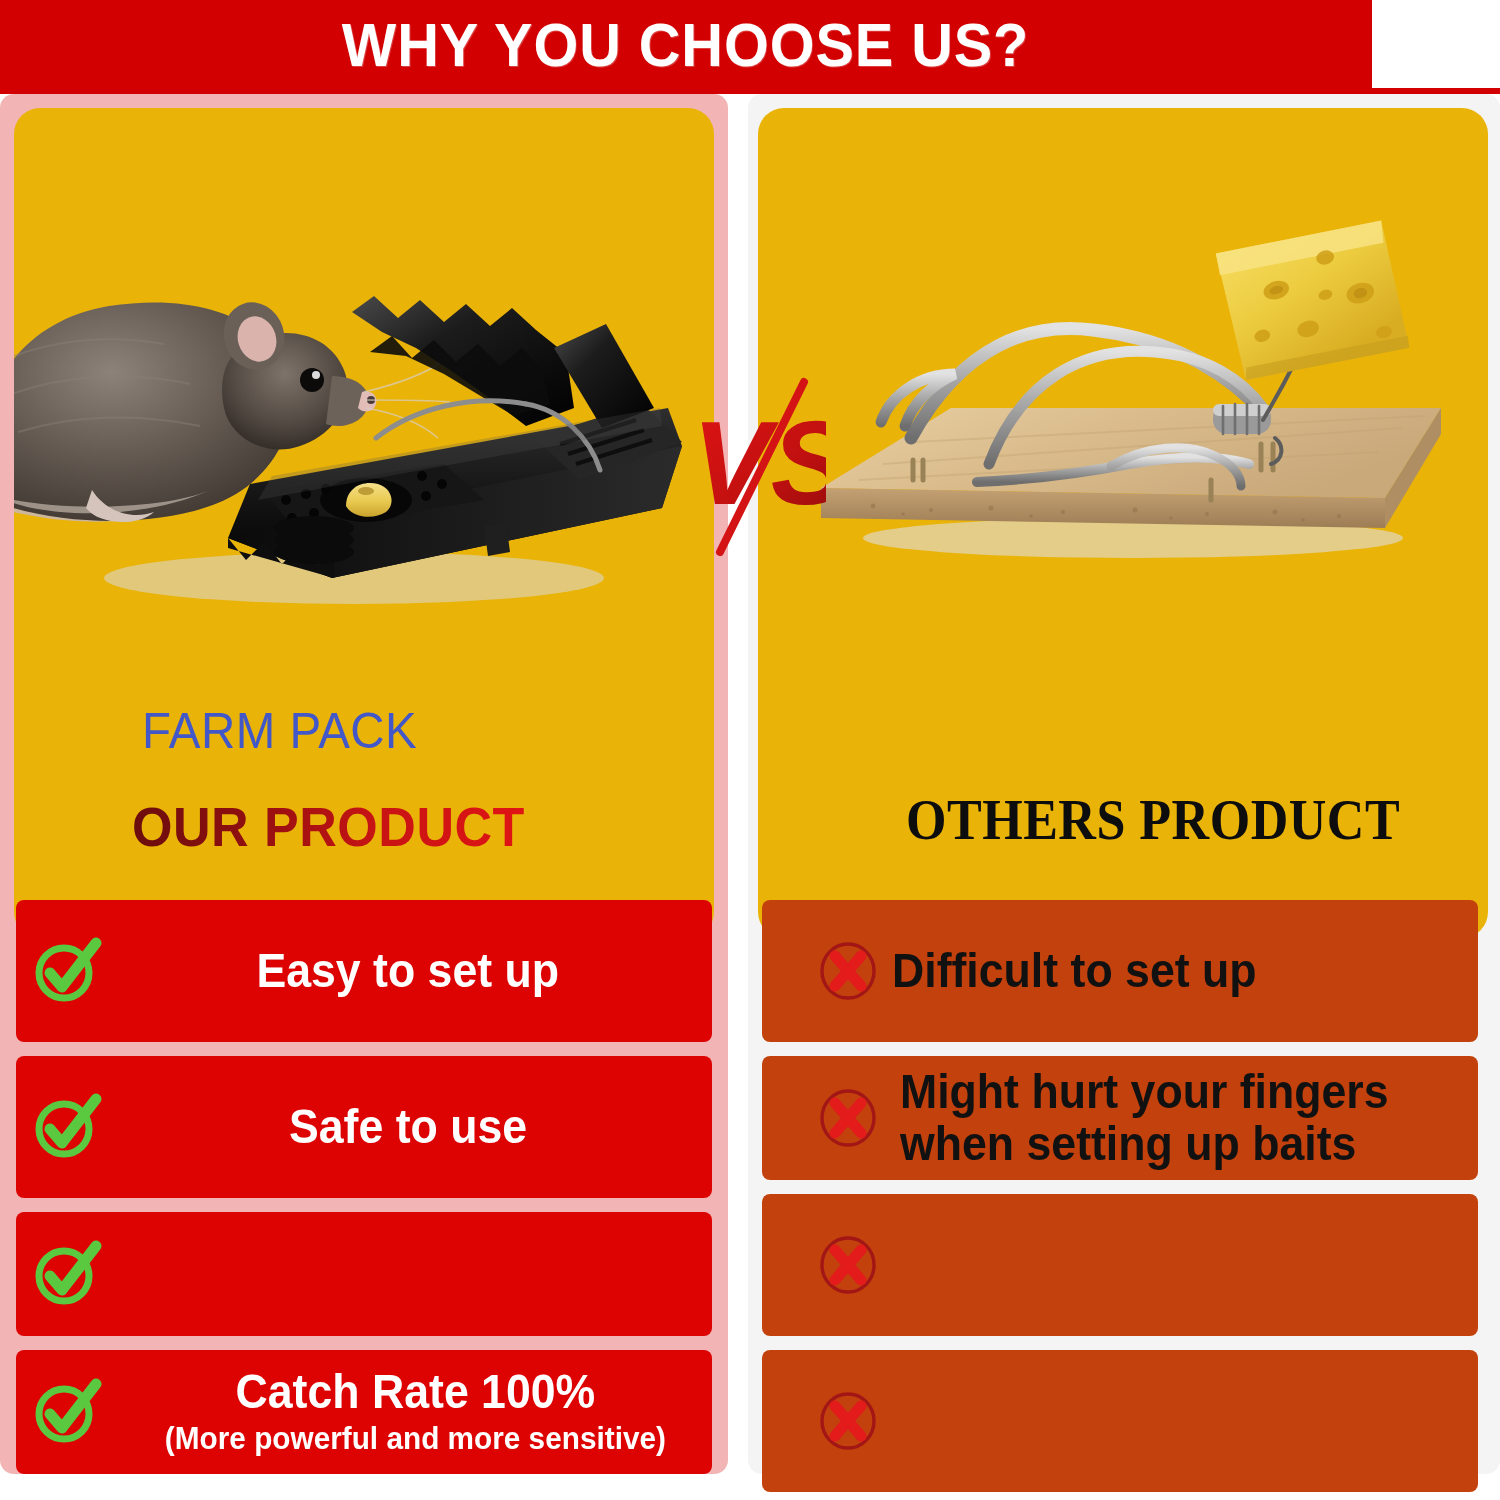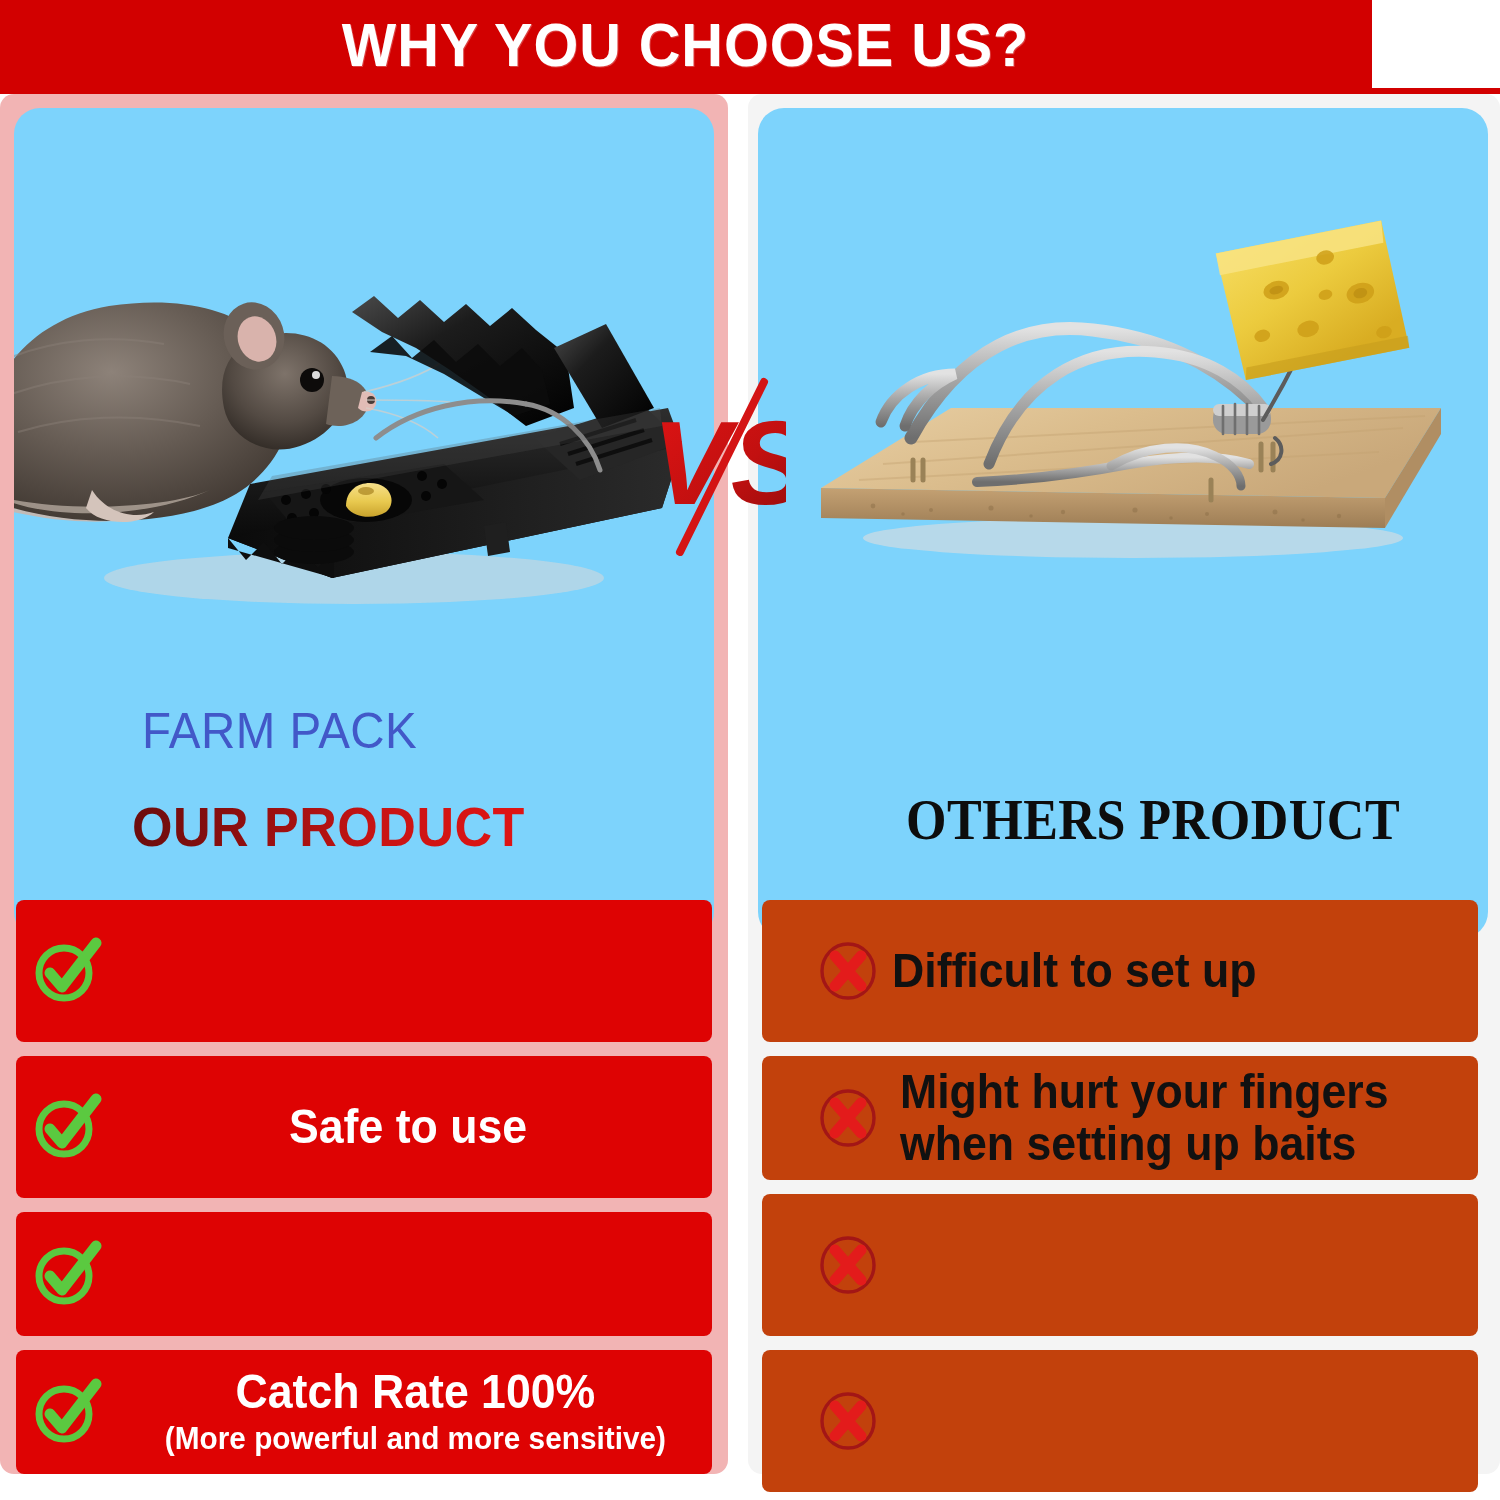--- a/index.html
+++ b/index.html
@@ -44,21 +44,21 @@
     position:absolute; left:0; top:0; width:100%; height:1380px;
     border-radius:14px;
   }
   .backing-left  { background:#f2b4b4; }
   .backing-right { background:#f4f4f4; }
 
   
   .hero {
     position:absolute; left:14px; top:14px;
     width:calc(100% - 28px); height:830px;
-    background:#7dd3fc;
+    background:#eab308;
     border-radius:26px;
     overflow:hidden;
     padding-left:28px;
   }
   .col-right .hero { left:10px; width:calc(100% - 22px);font-family:Liberation Serif, serif; }
 
   
   .art {
     position:absolute; left:0; top:0; width:100%; height:560px;
   }
@@ -125,21 +125,21 @@
     font-size:32px; font-weight:bold; color:#ffffff;
     margin-top:4px;
     transform:scaleX(0.93); transform-origin:center;
     white-space:nowrap;
   }
 
   .col-right .row-main.two-line { white-space:normal; line-height:1.08; }
 
   
   .vs {
-    position:absolute; left:646px; top:282px;
+    position:absolute; left:686px; top:282px;
     width:140px; height:180px;
     z-index:40;
   }
   .vs svg { display:block; width:100%; height:100%; }
 </style>
 </head>
 <body>
 
 <div class="header">
   <div class="header-title">WHY YOU CHOOSE US?</div>
@@ -293,20 +293,23 @@
 
     <div class="rows">
 
       <div class="row row-h1">
         <div class="row-icon">
           <svg viewBox="0 0 72 72">
             <circle cx="34" cy="38" r="25" fill="none" stroke="#5bc940" stroke-width="7"></circle>
             <path d="M20 38 L 32 52 L 66 8" fill="none" stroke="#5bc940" stroke-width="11" stroke-linecap="round" stroke-linejoin="round"></path>
           </svg>
         </div>
+        <div class="row-texts">
+          <div class="row-main">Easy to set up</div>
+        </div>
       </div>
 
       <div class="row row-h1">
         <div class="row-icon">
           <svg viewBox="0 0 72 72">
             <circle cx="34" cy="38" r="25" fill="none" stroke="#5bc940" stroke-width="7"></circle>
             <path d="M20 38 L 32 52 L 66 8" fill="none" stroke="#5bc940" stroke-width="11" stroke-linecap="round" stroke-linejoin="round"></path>
           </svg>
         </div>
         <div class="row-texts">

